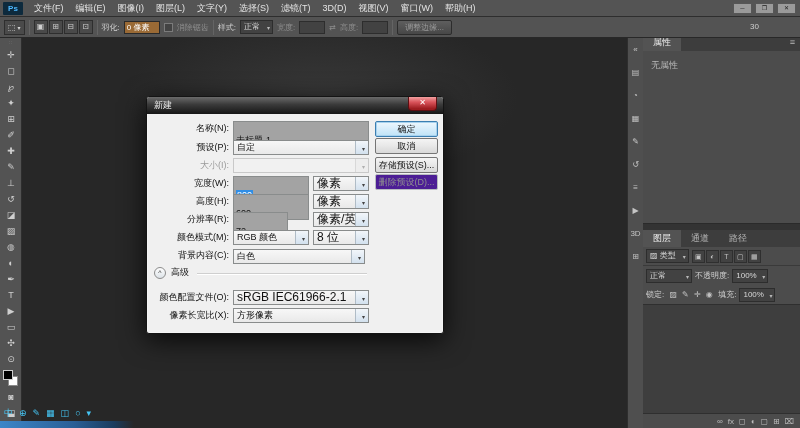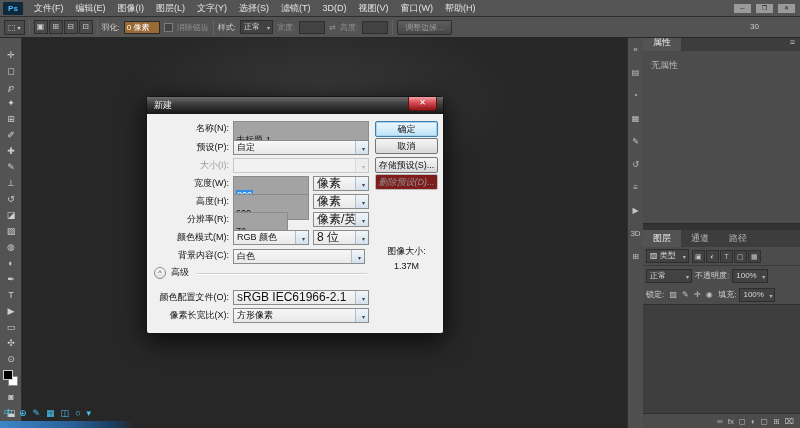--- a/index.html
+++ b/index.html
@@ -70,21 +70,21 @@
   .di .sel{background:#308ee6;color:#fff;padding:0 1px;text-align:right;}
   .dc{position:absolute;height:15px;background:linear-gradient(#f7f7f7,#e9e9e9);border:1px solid #898c8c;line-height:13px;padding:0 14px 0 3px;color:#111;white-space:nowrap;overflow:hidden;}
   .dc::before{content:"";position:absolute;right:0;top:0;bottom:0;width:12px;background:linear-gradient(#f2f6fa,#d3e1ee);border-left:1px solid #b0bcc6;}
   .dc::after{content:"▾";position:absolute;right:3px;top:2px;font-size:6px;color:#444;}
   .dc.sm{font-size:12px;}
   .dc.dim{background:#f1f1f1;border-color:#c9c9c9;color:#9a9a9a;}
   .dc.dim::before{background:#ededed;border-left-color:#d8d8d8;}
   .dc.dim::after{color:#b0b0b0;}
   .db{position:absolute;left:228px;width:63px;height:16px;background:linear-gradient(#f4f4f4,#e9e9e9 45%,#d8d8d8);border:1px solid #757575;border-radius:2px;text-align:center;line-height:14px;color:#111;white-space:nowrap;overflow:hidden;}
   .db.default{border-color:#3c7fb1;background:linear-gradient(#eef7fd,#d9eefb 45%,#bfe3f7);box-shadow:inset 0 0 0 1px #a8d2ee;}
-  .db.disabled{background:#7f1d1d;border-color:#b8bcbf;color:#8f8f8f;font-style:italic;}
+  .db.disabled{background:#4c1d95;border-color:#b8bcbf;color:#8f8f8f;}
   .adv-btn{position:absolute;left:7px;top:170px;width:12px;height:12px;border:1px solid #8c8c8c;border-radius:50%;background:linear-gradient(#fdfdfd,#dde3e8);text-align:center;line-height:10px;font-size:7px;color:#333;}
   .adv-label{position:absolute;left:24px;top:169px;line-height:13px;color:#111;}
   .adv-line{position:absolute;left:50px;right:76px;top:176px;border-top:1px solid #cfcfcf;border-bottom:1px solid #fff;}
   .imgsize{position:absolute;left:228px;top:148px;width:63px;text-align:center;color:#111;}
   .imgsize .val{margin-top:3px;}
 
   
   .ime-bar{position:absolute;left:4px;bottom:9px;display:flex;gap:6px;z-index:6;}
   .ime-icon{color:#45c6f5;font-size:9px;line-height:11px;}
   .taskbar{position:absolute;left:0;bottom:0;width:134px;height:7px;background:linear-gradient(90deg,#3c86c8,#2a5f96 55%,#1b3c5e 85%,rgba(27,60,94,0));z-index:6;}
@@ -299,24 +299,20 @@
     <div class="dc sm" style="left:86px;top:193px;width:136px">sRGB IEC61966-2.1</div>
 
     <div class="dl" style="top:211px">像素长宽比(X):</div>
     <div class="dc" style="left:86px;top:211px;width:136px">方形像素</div>
 
     <div class="db default" style="top:24px">确定</div>
     <div class="db" style="top:41px">取消</div>
     <div class="db" style="top:60px">存储预设(S)...</div>
     <div class="db disabled" style="top:77px">删除预设(D)...</div>
 
-    <div class="imgsize">
-      <div>图像大小:</div>
-      <div class="val">1.37M</div>
-    </div>
   </div>
 
   <div class="ime-bar">
 
   <span class="ime-icon">中</span>
       <span class="ime-icon">⊕</span>
       <span class="ime-icon">✎</span>
       <span class="ime-icon">▦</span>
       <span class="ime-icon">◫</span>
       <span class="ime-icon">○</span>

